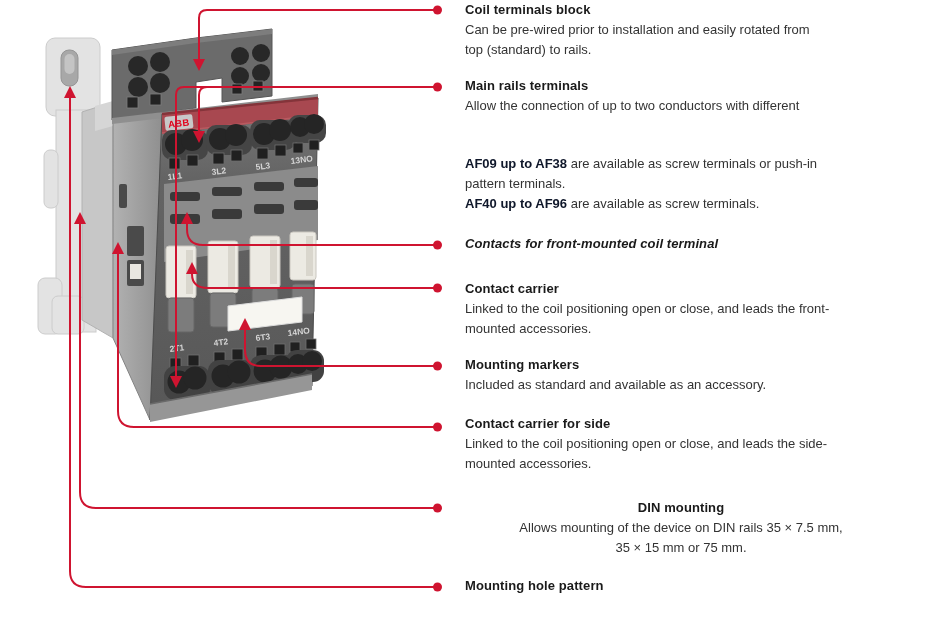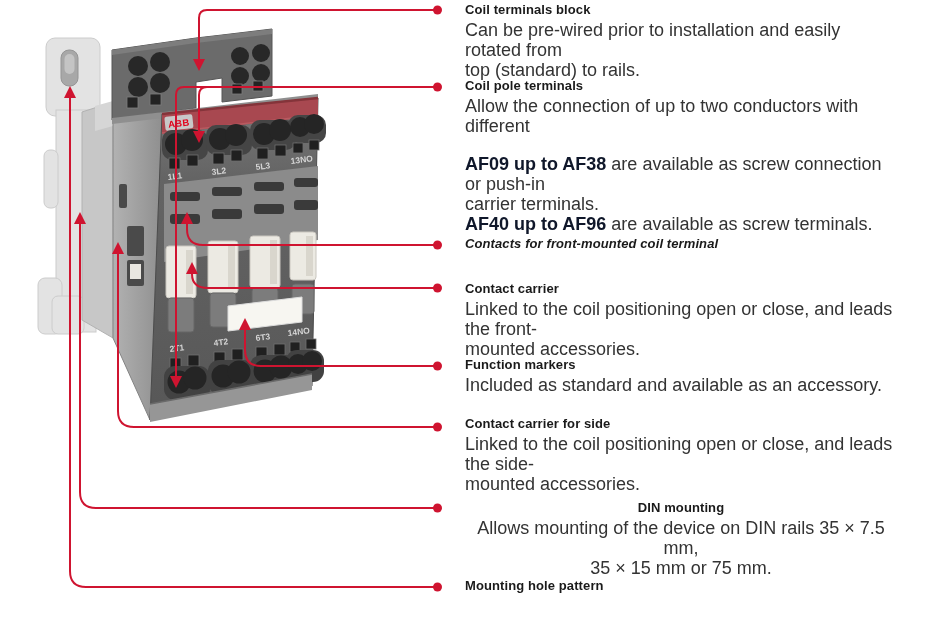--- a/index.html
+++ b/index.html
@@ -3,21 +3,21 @@
 <meta charset="utf-8">
 <style>
   html,body{margin:0;padding:0;background:#fff;}
   .canvas{
     position:relative;width:935px;height:630px;background:#ffffff;
     font-family:"Liberation Sans",sans-serif;overflow:hidden;
   }
   .illustration{position:absolute;left:0;top:0;width:935px;height:630px;}
   .callout{position:absolute;left:458px;width:432px;margin-left:7px;}
   .co-title{font-size:13px;line-height:20px;font-weight:700;color:#1a1a1a;letter-spacing:.1px;}
-  .co-line{font-size:18px;line-height:20px;color:#333333;}
+  .co-line{font-size:13px;line-height:20px;color:#333333;}
   .co-line b{color:#0f172a;font-weight:700;}
   .b1{top:0px;} .b2{top:76px;} .baf{top:154px;} .b3{top:234px;font-style:italic;}
   .b4{top:279px;} .b5{top:355px;} .b6{top:414px;} .b7{top:498px;text-align:center;} .b8{top:576px;}
 </style>
 </head>
 <body>
 
 <div class="canvas">
 
   <svg class="illustration" viewBox="0 0 935 630">
@@ -241,42 +241,42 @@
     </g>
   </svg>
 
   <div class="callout b1">
     <div class="co-title">Coil terminals block</div>
     <div class="co-line">Can be pre-wired prior to installation and easily rotated from</div>
     <div class="co-line">top (standard) to rails.</div>
   </div>
 
   <div class="callout b2">
-    <div class="co-title">Coil pole terminals</div>
+    <div class="co-title">Main rails terminals</div>
     <div class="co-line">Allow the connection of up to two conductors with different</div>
   </div>
 
   <div class="callout baf">
-    <div class="co-line"><b>AF09 up to AF38</b><span> are available as screw connection or push-in</span></div>
-    <div class="co-line">carrier terminals.</div>
+    <div class="co-line"><b>AF09 up to AF38</b><span> are available as screw terminals or push-in</span></div>
+    <div class="co-line">pattern terminals.</div>
     <div class="co-line"><b>AF40 up to AF96</b><span> are available as screw terminals.</span></div>
   </div>
 
   <div class="callout b3">
     <div class="co-title">Contacts for front-mounted coil terminal</div>
   </div>
 
   <div class="callout b4">
     <div class="co-title">Contact carrier</div>
     <div class="co-line">Linked to the coil positioning open or close, and leads the front-</div>
     <div class="co-line">mounted accessories.</div>
   </div>
 
   <div class="callout b5">
-    <div class="co-title">Function markers</div>
+    <div class="co-title">Mounting markers</div>
     <div class="co-line">Included as standard and available as an accessory.</div>
   </div>
 
   <div class="callout b6">
     <div class="co-title">Contact carrier for side</div>
     <div class="co-line">Linked to the coil positioning open or close, and leads the side-</div>
     <div class="co-line">mounted accessories.</div>
   </div>
 
   <div class="callout b7">

